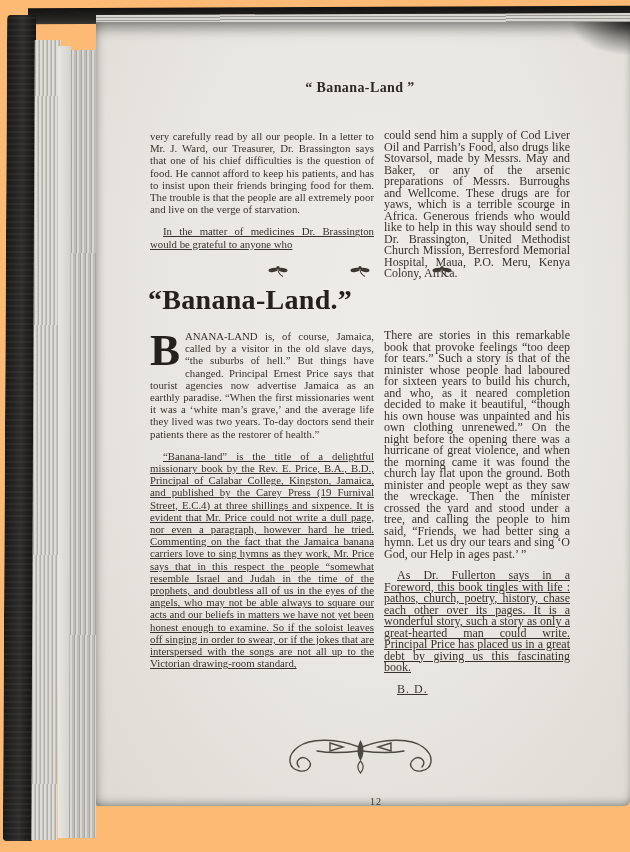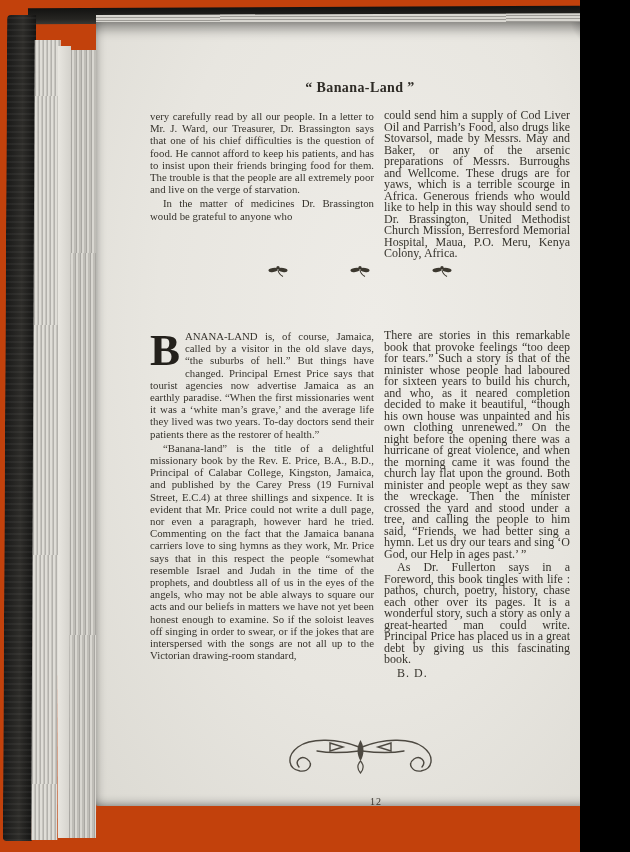--- a/index.html
+++ b/index.html
@@ -1,18 +1,18 @@
 <!DOCTYPE html>
 <html><head>
 <meta charset="utf-8">
 <style>
   html,body { margin:0; padding:0; background:#000; }
   .shot {
-    position:relative; width:580px; height:852px; overflow:hidden;
-    background:#c2410c;
+    position:relative; width:630px; height:852px; overflow:hidden;
+    background:#fdba74;
     font-family:"Liberation Serif","DejaVu Serif",serif;
   }
   
   .top-cover-strip {
     position:absolute; left:28px; top:7px; right:0; height:16px;
     background:linear-gradient(180deg,#121211,#262522 70%,#3a3834);
     transform:rotate(-0.25deg);
   }
   .cover-edge {
     position:absolute; left:5px; top:15px; width:29px; height:826px;
@@ -51,24 +51,24 @@
     border-radius:0 0 6px 2px;
   }
   
   .running-head {
     position:absolute; left:54px; top:58px; width:420px;
     text-align:center; font-weight:bold; font-size:14px; letter-spacing:0.4px;
     color:#2e2b26;
   }
   .col { position:absolute; text-align:justify; color:#36332c; }
   .col p { margin:0; }
-  .col p + p { text-indent:13px; margin-top:2px; }
+  .col p + p { text-indent:13px; margin-top:10px;text-decoration:underline; }
   .col-l { left:54px; width:224px; font-size:10.8px; line-height:12.2px; }
   .col-r { left:288px; width:186px; font-size:12px; line-height:11.5px; }
-  .top-cols { top:88px; }
+  .top-cols { top:108px; }
   .art-cols { top:308px; }
   .ornament-row {
     position:absolute; left:54px; top:242px; width:420px;
     display:flex; justify-content:center; gap:62px; align-items:center;
   }
   .article-heading {
     position:absolute; left:52px; top:262px;
     font-size:28px; font-weight:bold; color:#24211c; letter-spacing:0.3px;
   }
   .dropcap {
@@ -139,20 +139,21 @@
           <g fill="#3c382f">
             <ellipse cx="5" cy="5" rx="4.6" ry="2" transform="rotate(-10 5 5)"></ellipse>
             <ellipse cx="15" cy="5" rx="4.6" ry="2" transform="rotate(10 15 5)"></ellipse>
             <circle cx="10" cy="2.8" r="1.7"></circle>
           </g>
           <path d="M10,5 C10.5,8 12,10 15,11.5" stroke="#3c382f" stroke-width="1.1" fill="none"></path>
         </svg>
       </span>
     </div>
 
+    <div class="article-heading">“Banana-Land.”</div>
 
     <div class="col col-l art-cols">
       <p>
         <span class="dropcap">B</span><span>ANANA-LAND is, of course, Jamaica, called by a visitor in the old slave days, “the suburbs of hell.” But things have changed. Principal Ernest Price says that tourist agencies now advertise Jamaica as an earthly paradise. “When the first missionaries went it was a ‘white man’s grave,’ and the average life they lived was two years. To-day doctors send their patients there as the restorer of health.”</span>
       </p>
       <p>“Banana-land” is the title of a delightful missionary book by the Rev. E. Price, B.A., B.D., Principal of Calabar College, Kingston, Jamaica, and published by the Carey Press (19 Furnival Street, E.C.4) at three shillings and sixpence. It is evident that Mr. Price could not write a dull page, nor even a paragraph, however hard he tried. Commenting on the fact that the Jamaica banana carriers love to sing hymns as they work, Mr. Price says that in this respect the people “somewhat resemble Israel and Judah in the time of the prophets, and doubtless all of us in the eyes of the angels, who may not be able always to square our acts and our beliefs in matters we have not yet been honest enough to examine. So if the soloist leaves off singing in order to swear, or if the jokes that are interspersed with the songs are not all up to the Victorian drawing-room standard,</p>
     </div>
 
     <div class="col col-r art-cols">
       <p>There are stories in this remarkable book that provoke feelings “too deep for tears.” Such a story is that of the minister whose people had laboured for sixteen years to build his church, and who, as it neared completion decided to make it beautiful, “though his own house was unpainted and his own clothing unrenewed.” On the night before the opening there was a hurricane of great violence, and when the morning came it was found the church lay flat upon the ground. Both minister and people wept as they saw the wreckage. Then the minister crossed the yard and stood under a tree, and calling the people to him said, “Friends, we had better sing a hymn. Let us dry our tears and sing ‘O God, our Help in ages past.’ ”</p>

